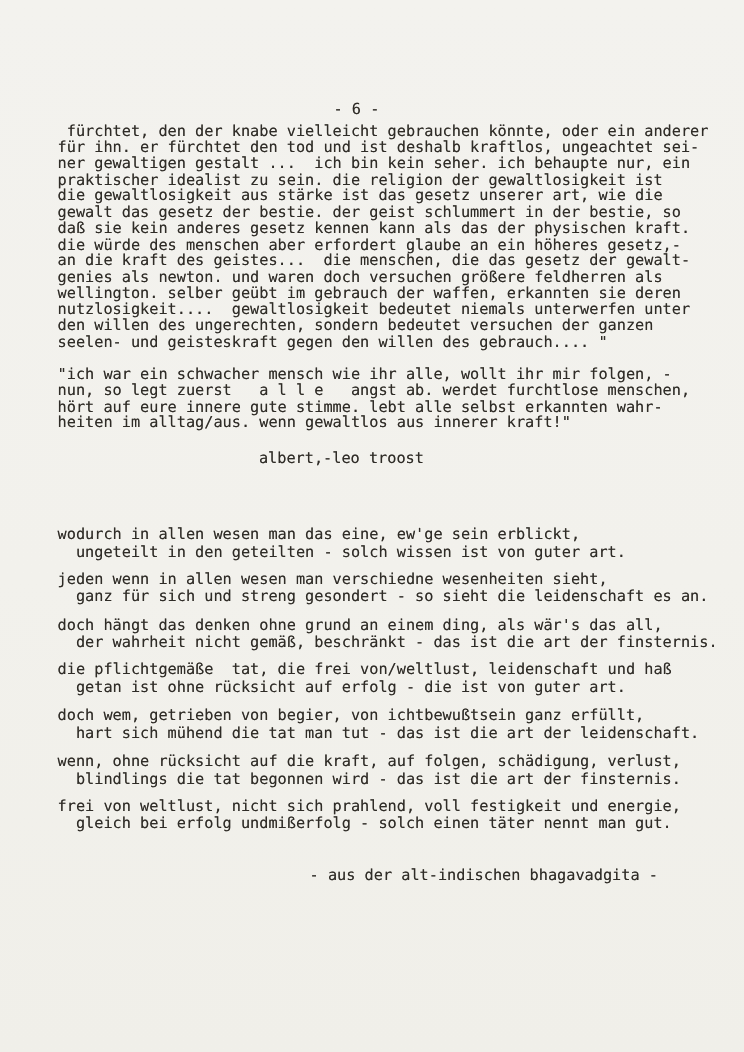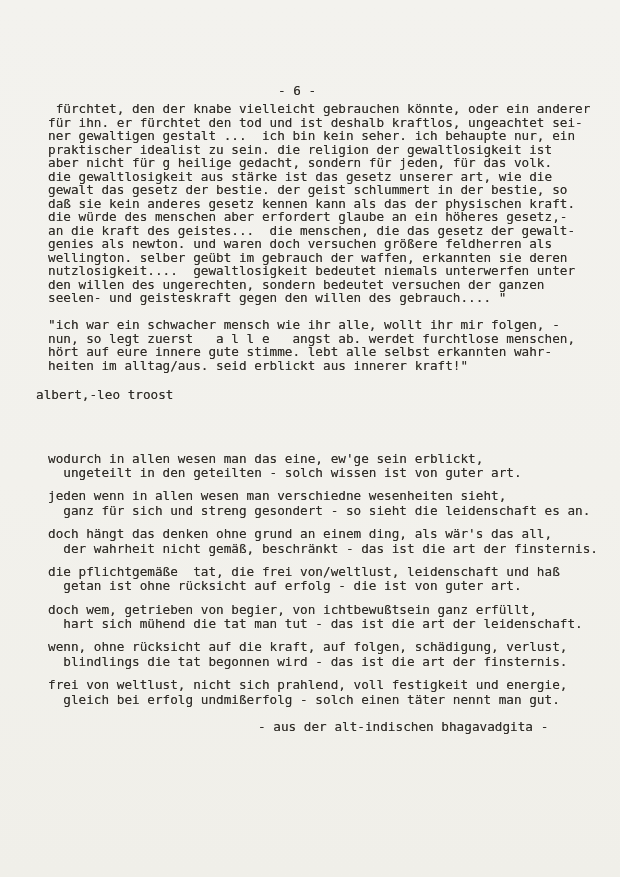--- a/index.html
+++ b/index.html
@@ -42,36 +42,36 @@
     margin-left: 12px;
   }
   .para {
     margin: 0 0 13.5px 0;
   }
   .signature {
     margin-top: 16px;
     width: 543px;
     padding-right: 46px;
     box-sizing: border-box;
-    text-align: left;
+    text-align: center;
     white-space: pre;
     line-height: 13.5px;
   }
   .poem {
     margin-top: 50px;
   }
   .stanza {
     margin: 0 0 8.6px 0;
   }
   .stanza .line {
     line-height: 14.6px;
     height: 14.6px;
   }
   .attribution {
-    margin-top: 13px;
+    margin-top: 28px;
     margin-left: 222px;
     white-space: pre;
     line-height: 14px;
   }
   
   .page * {
     text-shadow: 0 0 0.4px rgba(47, 44, 39, 0.55);
   }
 </style>
 </head>
@@ -81,39 +81,38 @@
 
   <div class="pagenum">- 6 -</div>
 
   <div class="content">
 
     <div class="para">
       <span class="line"> fürchtet, den der knabe vielleicht gebrauchen könnte, oder ein anderer</span>
       <span class="line">für ihn. er fürchtet den tod und ist deshalb kraftlos, ungeachtet sei-</span>
       <span class="line">ner gewaltigen gestalt ...  ich bin kein seher. ich behaupte nur, ein</span>
       <span class="line">praktischer idealist zu sein. die religion der gewaltlosigkeit ist</span>
-      <span class="line">aber nicht für g heilige gedacht, sondern für jeden, für das volk.</span>
       <span class="line">die gewaltlosigkeit aus stärke ist das gesetz unserer art, wie die</span>
       <span class="line">gewalt das gesetz der bestie. der geist schlummert in der bestie, so</span>
       <span class="line">daß sie kein anderes gesetz kennen kann als das der physischen kraft.</span>
       <span class="line">die würde des menschen aber erfordert glaube an ein höheres gesetz,-</span>
       <span class="line">an die kraft des geistes...  die menschen, die das gesetz der gewalt-</span>
       <span class="line">genies als newton. und waren doch versuchen größere feldherren als</span>
       <span class="line">wellington. selber geübt im gebrauch der waffen, erkannten sie deren</span>
       <span class="line">nutzlosigkeit....  gewaltlosigkeit bedeutet niemals unterwerfen unter</span>
       <span class="line">den willen des ungerechten, sondern bedeutet versuchen der ganzen</span>
       <span class="line">seelen- und geisteskraft gegen den willen des gebrauch.... "</span>
     </div>
 
 
     <div class="para">
       <span class="line">"ich war ein schwacher mensch wie ihr alle, wollt ihr mir folgen, -</span>
       <span class="line">nun, so legt zuerst   a l l e   angst ab. werdet furchtlose menschen,</span>
       <span class="line">hört auf eure innere gute stimme. lebt alle selbst erkannten wahr-</span>
-      <span class="line">heiten im alltag/aus. seid erblickt aus innerer kraft!"</span>
+      <span class="line">heiten im alltag/aus. wenn gewaltlos aus innerer kraft!"</span>
     </div>
 
     <div class="signature">albert,-leo troost</div>
 
     <div class="poem">
 
       <div class="stanza">
         <span class="line">wodurch in allen wesen man das eine, ew'ge sein erblickt,</span>
         <span class="line">  ungeteilt in den geteilten - solch wissen ist von guter art.</span>
       </div>

